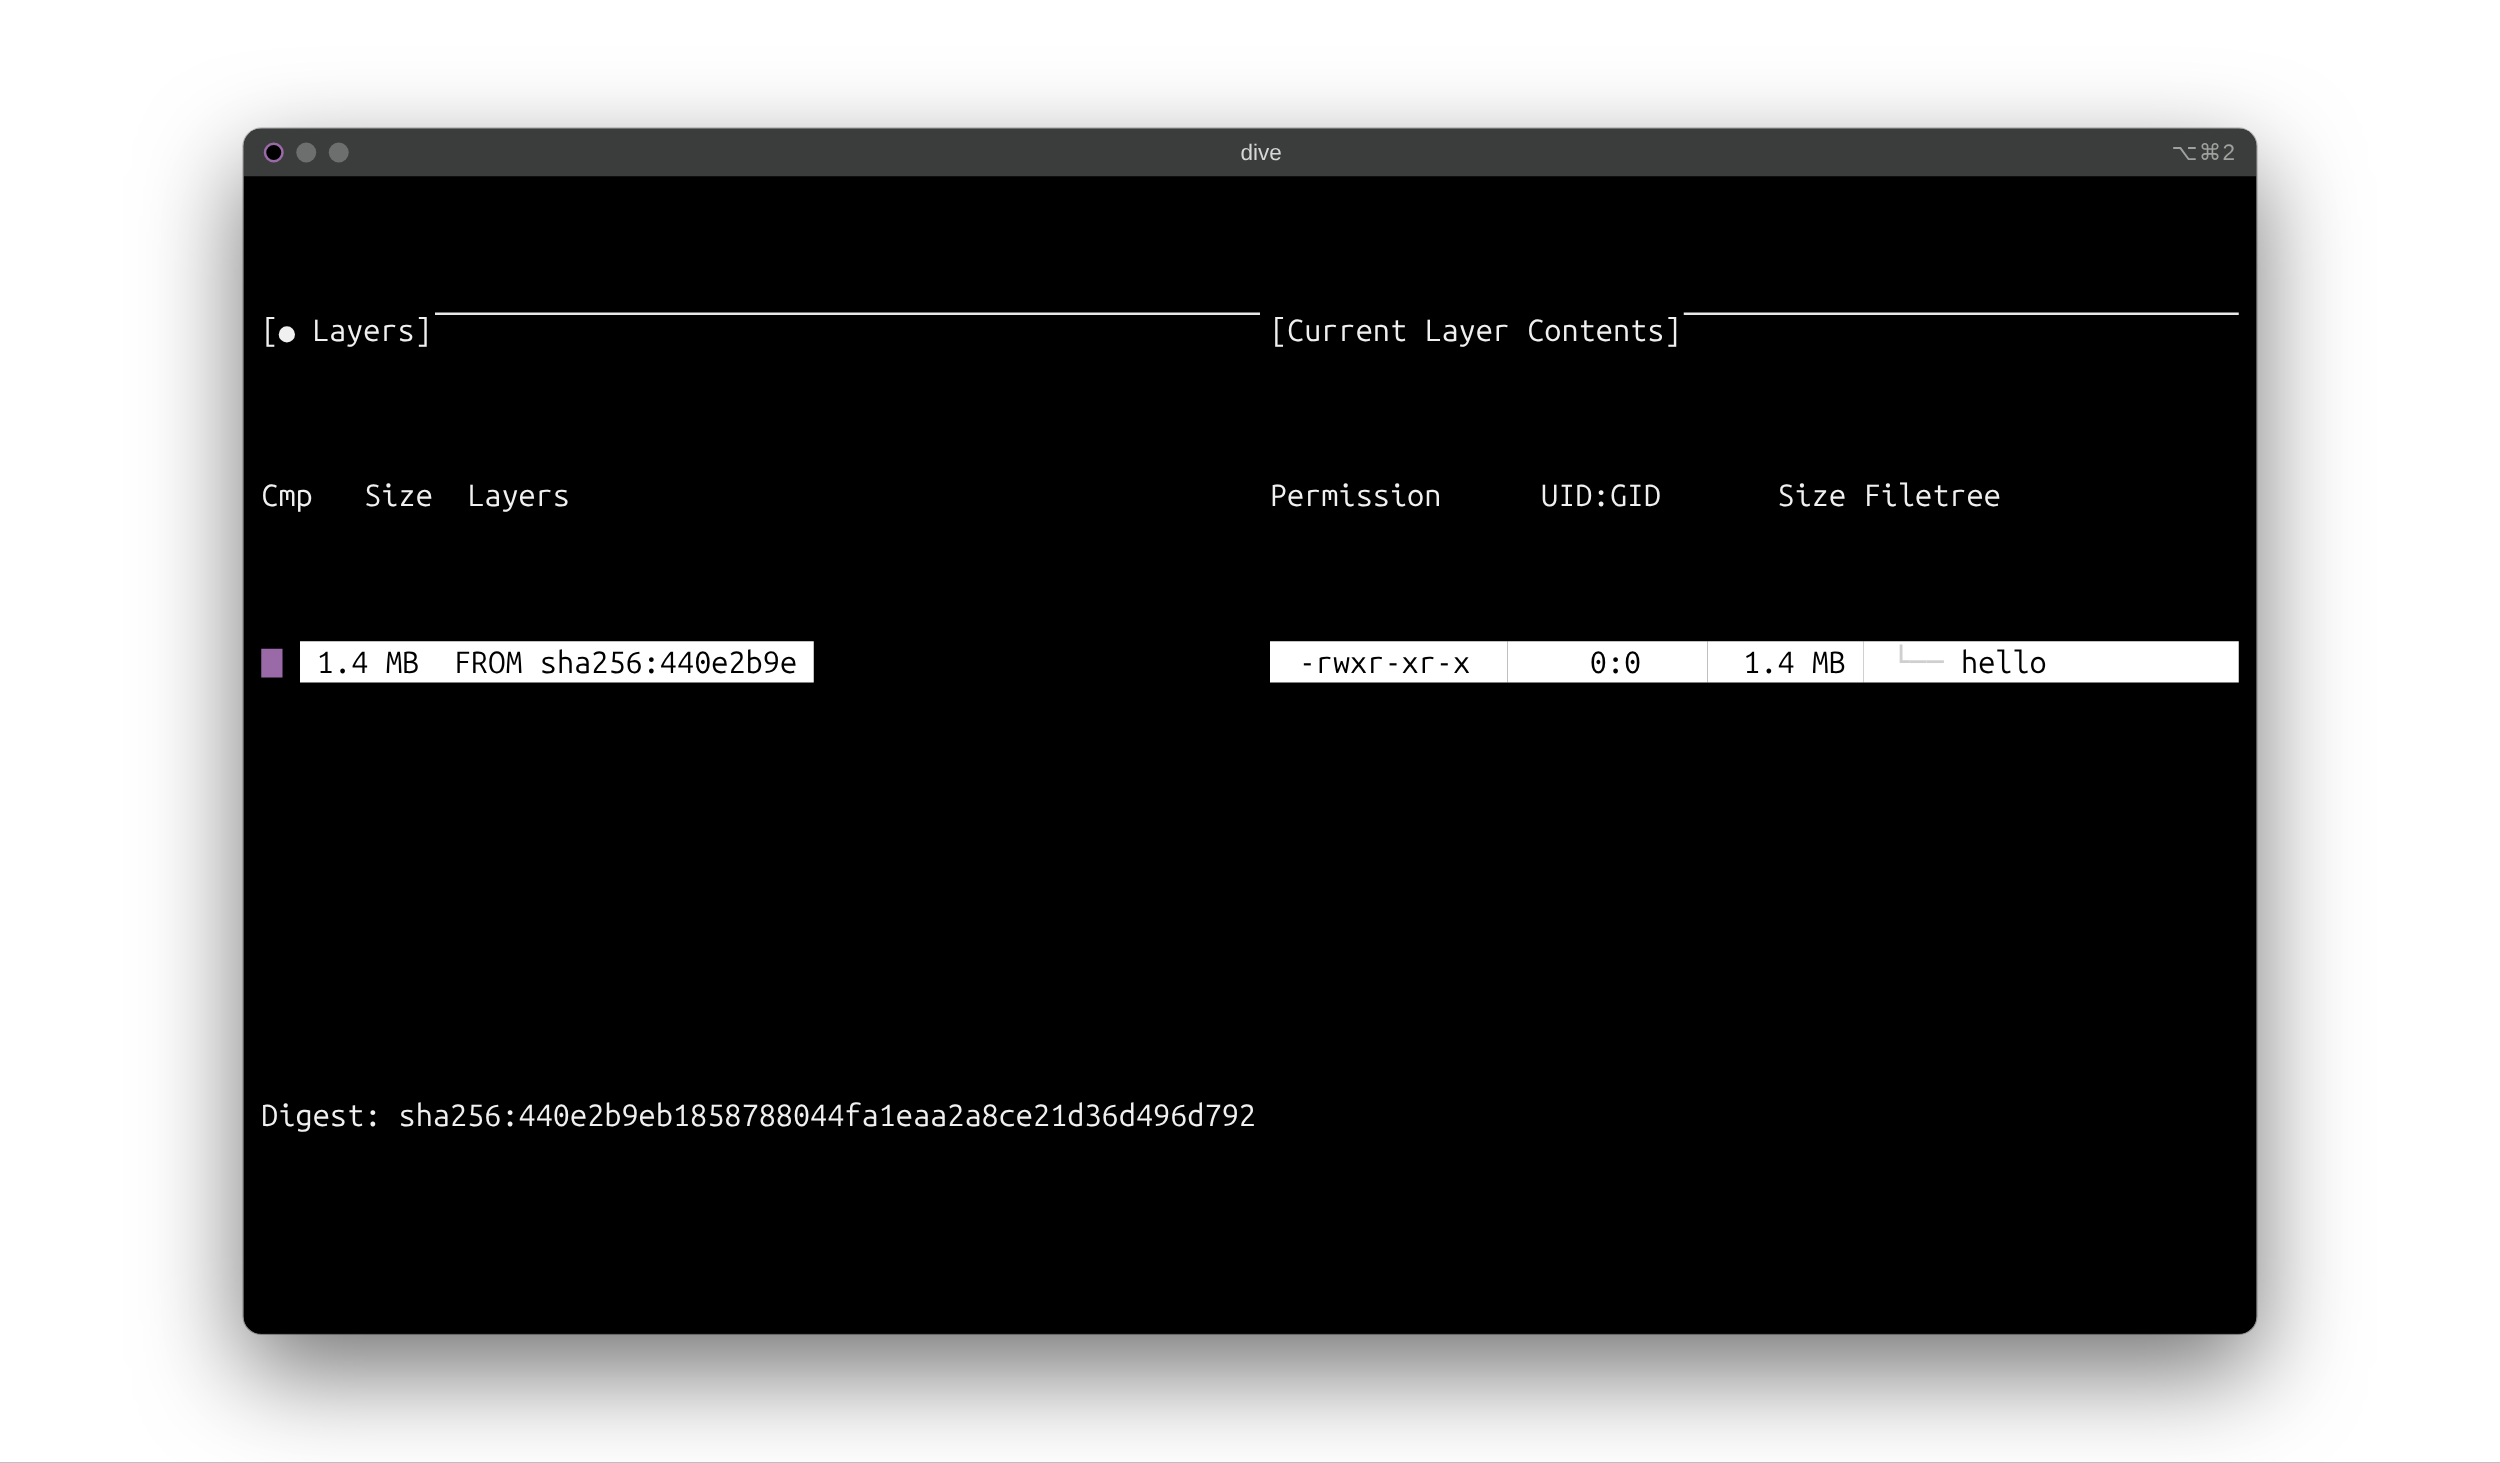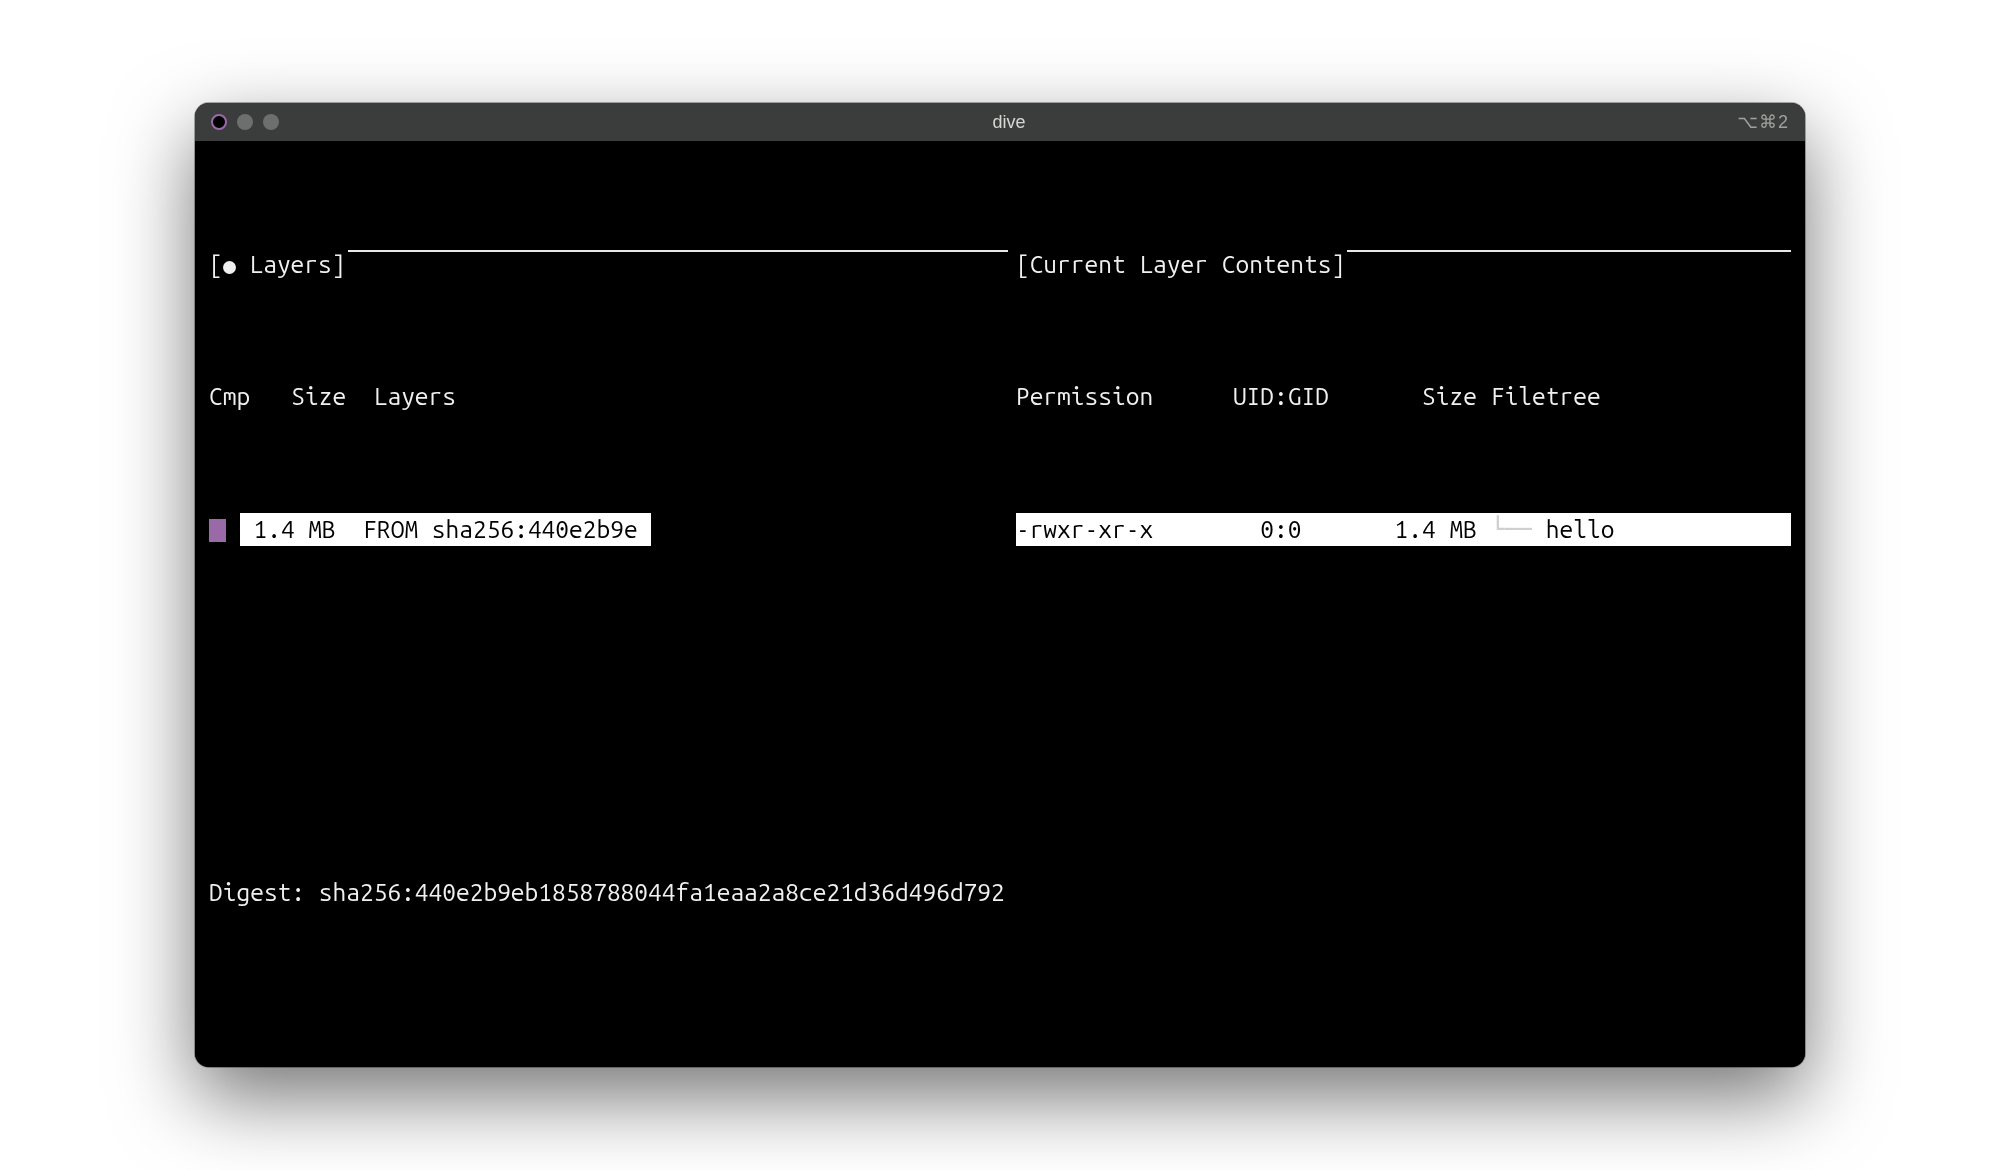--- a/index.html
+++ b/index.html
@@ -73,21 +73,21 @@
     display: inline-block; width: 17px; height: 23px;
     background: #9a6aa8; vertical-align: -4px;
   }
   .hdr-line { white-space: pre; }
 
   .right-row { display: flex; }
   .rr-perm { width: 190px; }
   .rr-uid  { width: 160px; text-align: center; padding-right: 10px; }
   .rr-size { width: 125px; text-align: right; padding-right: 14px; }
   .rr-tree { flex: 1; }
-  .inv { background: #ffffff; color: #000; }
+  .inv { background: #ffffff; color: #000; padding-left: 23px; }
   .tree-branch { color: #cfcfcf; }
 </style>
 </head>
 <body>
 
 <div class="window">
 
   <div class="titlebar">
     <div class="traffic">
       <div class="tl close"></div>

